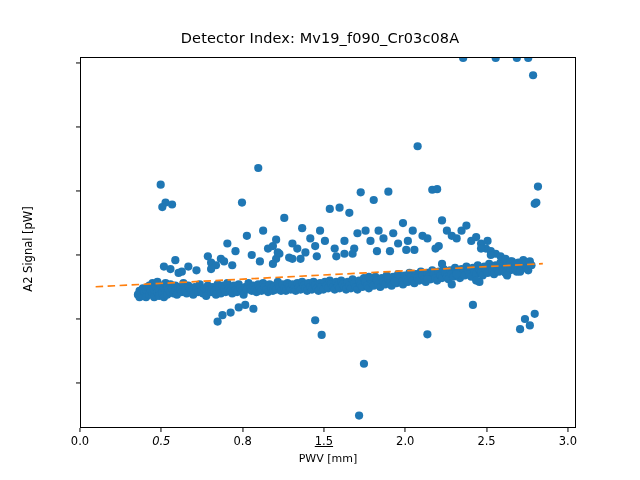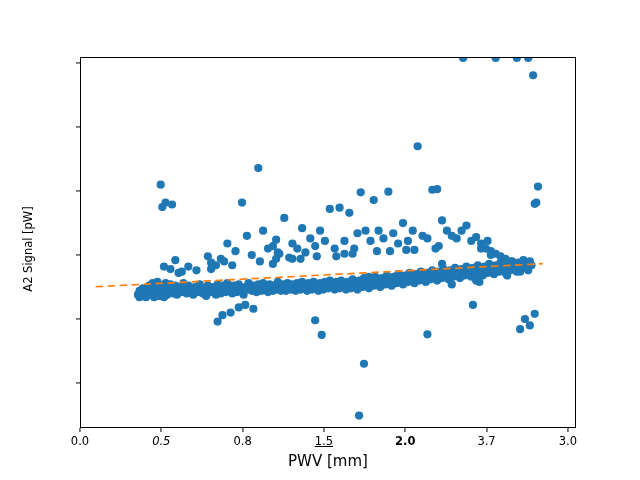--- a/index.html
+++ b/index.html
@@ -84,30 +84,31 @@
     transform: rotate(-90deg);
     transform-origin: center center;
     white-space: nowrap;
   }
   #xlabel {
     position: absolute;
     left: 80px;
     top: 452px;
     width: 496px;
     text-align: center;
-    font-size: 15px;
+    font-size: 11px;
     color: #000000;
     white-space: nowrap;
   }
 </style>
 </head>
 <body>
 
 <div id="figure">
 
+  <div id="chart-title">Detector Index: Mv19_f090_Cr03c08A</div>
 
   <div id="axes">
     <svg id="plot-svg" viewBox="0 0 496 371" preserveAspectRatio="none">
       <g id="scatter-layer">
           <circle cx="56.92" cy="236.67" r="4.10" fill="#1f77b4"></circle>
           <circle cx="58.54" cy="239.23" r="4.10" fill="#1f77b4"></circle>
           <circle cx="58.54" cy="232.83" r="4.10" fill="#1f77b4"></circle>
           <circle cx="60.17" cy="235.39" r="4.10" fill="#1f77b4"></circle>
           <circle cx="61.80" cy="230.28" r="4.10" fill="#1f77b4"></circle>
           <circle cx="61.80" cy="237.95" r="4.10" fill="#1f77b4"></circle>
@@ -511,23 +512,23 @@
     </div>
   <div id="xtick-layer">
       <div class="xtick-label" style="left: 80px; text-align: center;">0.0</div>
       <div class="xtick-mark" style="left: 80px;"></div>
       <div class="xtick-label" style="left: 161.311px; font-style: italic;">0.5</div>
       <div class="xtick-mark" style="left: 161.311px;"></div>
       <div class="xtick-label" style="left: 242.623px;">0.8</div>
       <div class="xtick-mark" style="left: 242.623px;"></div>
       <div class="xtick-label" style="left: 323.934px; text-decoration: underline;">1.5</div>
       <div class="xtick-mark" style="left: 323.934px;"></div>
-      <div class="xtick-label" style="left: 405.246px; font-weight: bold;">2.0</div>
+      <div class="xtick-label" style="left: 405.246px;">2.0</div>
       <div class="xtick-mark" style="left: 405.246px;"></div>
-      <div class="xtick-label" style="left: 486.557px;">3.7</div>
+      <div class="xtick-label" style="left: 486.557px;">2.5</div>
       <div class="xtick-mark" style="left: 486.557px;"></div>
       <div class="xtick-label" style="left: 567.869px;">3.0</div>
       <div class="xtick-mark" style="left: 567.869px;"></div>
     </div>
 
   <div id="ylabel">A2 Signal [pW]</div>
   <div id="xlabel">PWV [mm]</div>
 
 </div>
 

